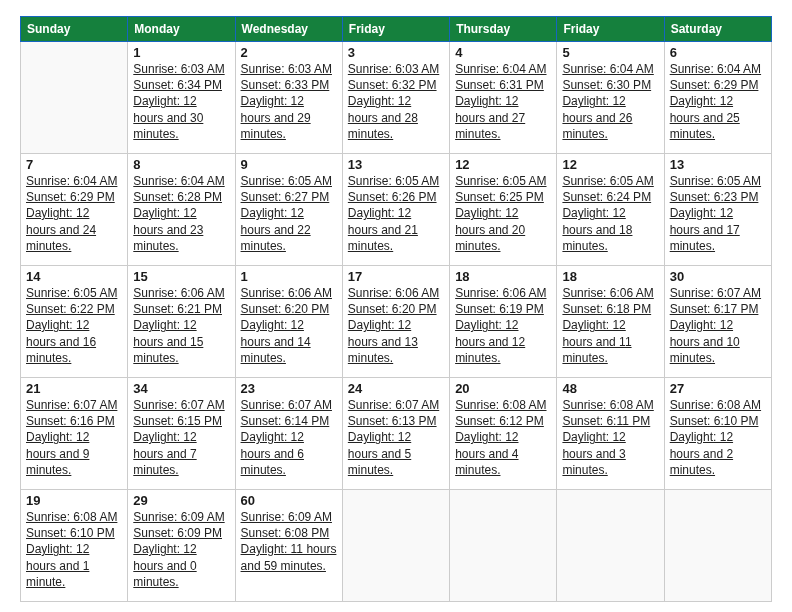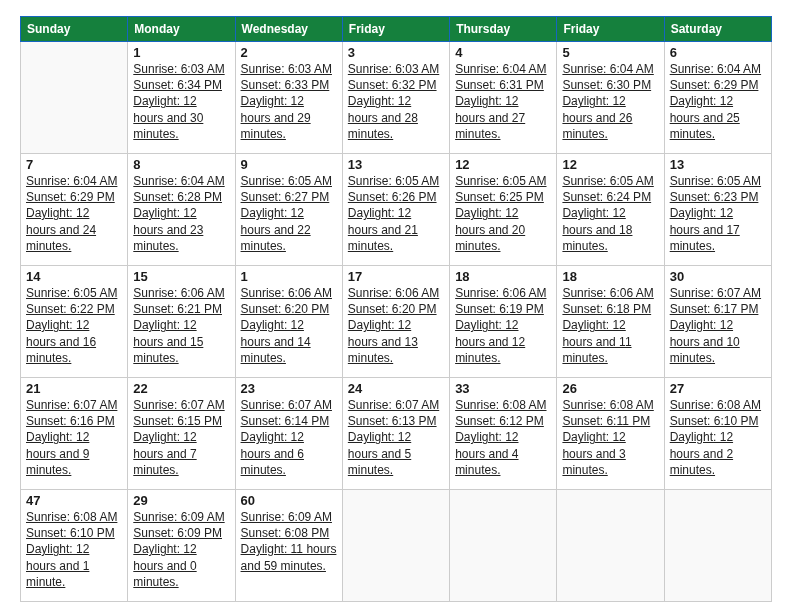--- a/index.html
+++ b/index.html
@@ -183,47 +183,47 @@
             <div class="day-num">30</div>
             <div class="day-info">Sunrise: 6:07 AM<br>Sunset: 6:17 PM<br>Daylight: 12 hours and 10 minutes.</div>
           </td>
         </tr>
         <tr>
           <td>
             <div class="day-num">21</div>
             <div class="day-info">Sunrise: 6:07 AM<br>Sunset: 6:16 PM<br>Daylight: 12 hours and 9 minutes.</div>
           </td>
           <td>
-            <div class="day-num">22</div>
+            <div class="day-num">34</div>
             <div class="day-info">Sunrise: 6:07 AM<br>Sunset: 6:15 PM<br>Daylight: 12 hours and 7 minutes.</div>
           </td>
           <td>
             <div class="day-num">23</div>
             <div class="day-info">Sunrise: 6:07 AM<br>Sunset: 6:14 PM<br>Daylight: 12 hours and 6 minutes.</div>
           </td>
           <td>
             <div class="day-num">24</div>
             <div class="day-info">Sunrise: 6:07 AM<br>Sunset: 6:13 PM<br>Daylight: 12 hours and 5 minutes.</div>
           </td>
           <td>
-            <div class="day-num">33</div>
+            <div class="day-num">20</div>
             <div class="day-info">Sunrise: 6:08 AM<br>Sunset: 6:12 PM<br>Daylight: 12 hours and 4 minutes.</div>
           </td>
           <td>
-            <div class="day-num">26</div>
+            <div class="day-num">48</div>
             <div class="day-info">Sunrise: 6:08 AM<br>Sunset: 6:11 PM<br>Daylight: 12 hours and 3 minutes.</div>
           </td>
           <td>
             <div class="day-num">27</div>
             <div class="day-info">Sunrise: 6:08 AM<br>Sunset: 6:10 PM<br>Daylight: 12 hours and 2 minutes.</div>
           </td>
         </tr>
         <tr>
           <td>
-            <div class="day-num">47</div>
+            <div class="day-num">19</div>
             <div class="day-info">Sunrise: 6:08 AM<br>Sunset: 6:10 PM<br>Daylight: 12 hours and 1 minute.</div>
           </td>
           <td>
             <div class="day-num">29</div>
             <div class="day-info">Sunrise: 6:09 AM<br>Sunset: 6:09 PM<br>Daylight: 12 hours and 0 minutes.</div>
           </td>
           <td>
             <div class="day-num">60</div>
             <div class="day-info">Sunrise: 6:09 AM<br>Sunset: 6:08 PM<br>Daylight: 11 hours and 59 minutes.</div>
           </td>

